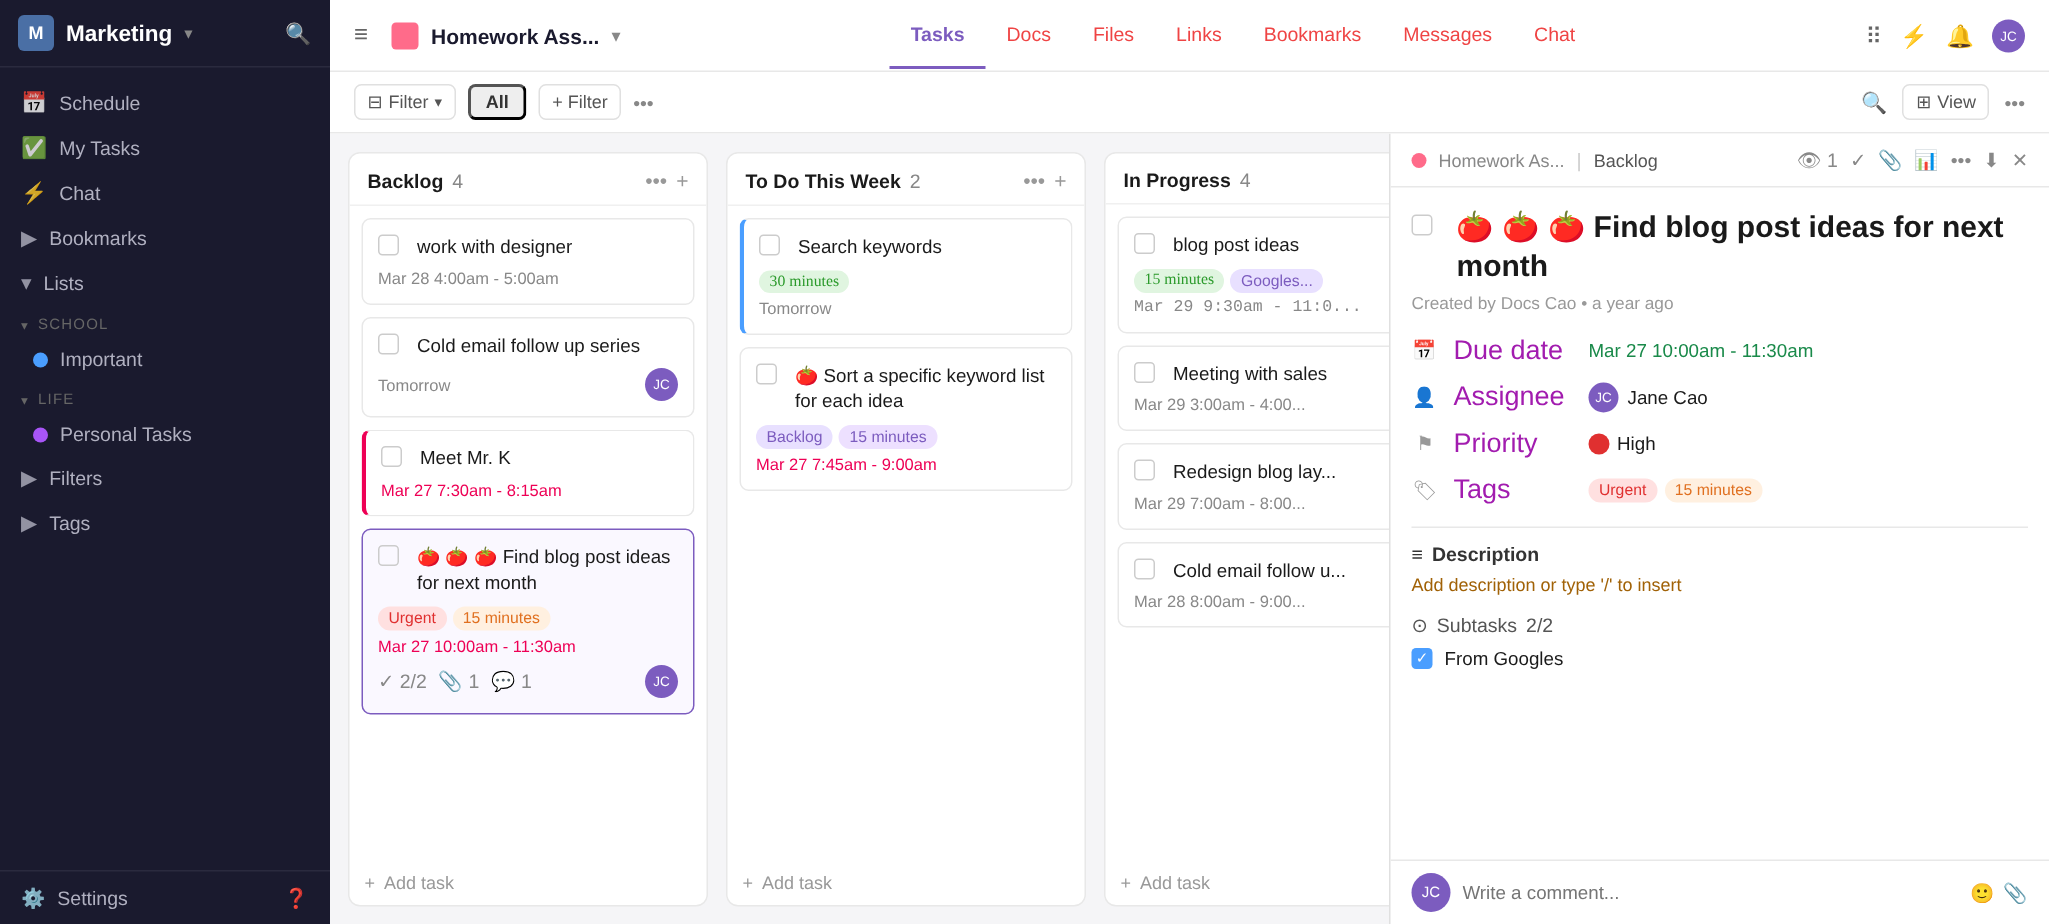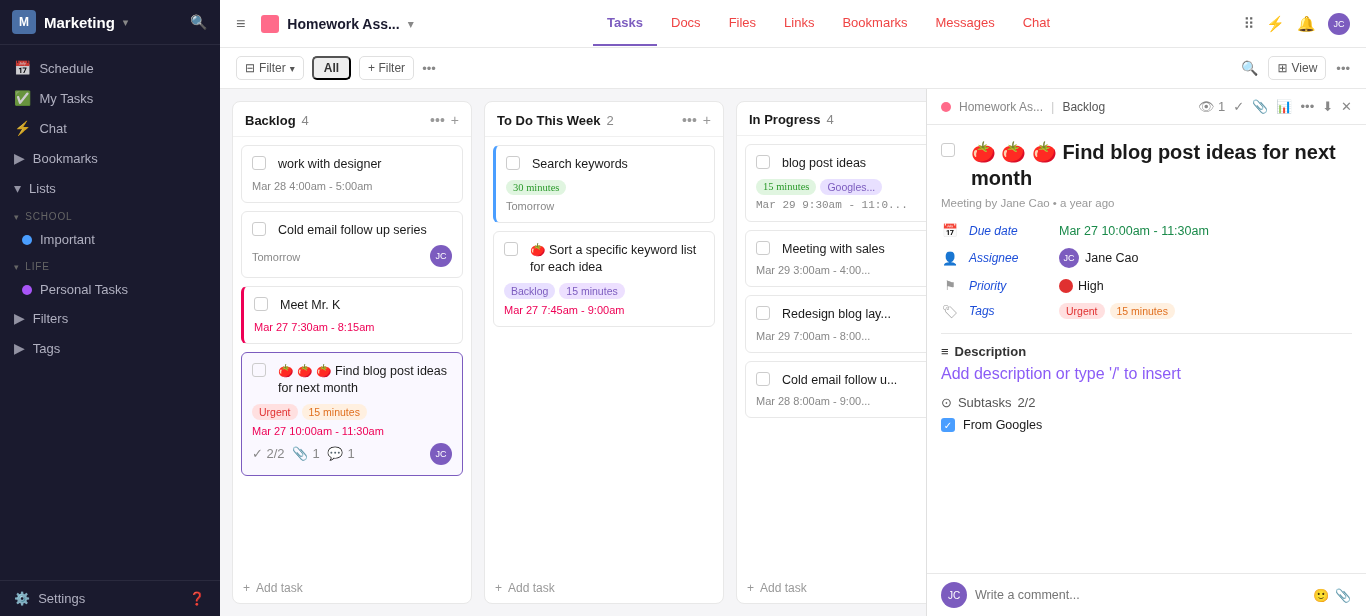--- a/index.html
+++ b/index.html
@@ -83,31 +83,31 @@
     .detail-sep { color: #ccc; }
     .detail-location { font-size: 12px; color: #555; }
     .detail-header-right { display: flex; align-items: center; gap: 8px; color: #888; font-size: 13px; }
     .detail-body { flex: 1; overflow-y: auto; padding: 14px; }
     .detail-title { display: flex; align-items: flex-start; gap: 10px; margin-bottom: 6px; }
     .detail-title-text { font-size: 20px; font-weight: 700; color: #1a1a1a; line-height: 1.3; }
     .detail-meta { font-size: 11.5px; color: #999; margin-bottom: 14px; }
     .detail-fields { display: flex; flex-direction: column; gap: 10px; margin-bottom: 14px; }
     .detail-field { display: flex; align-items: center; gap: 10px; }
     .field-icon { width: 18px; color: #999; font-size: 13px; text-align: center; }
-    .field-label { width: 80px; color: #1d4ed8; font-size: 12px; font-style: italic; }
+    .field-label { width: 80px; color: #a21caf; font-size: 18px; }
     .field-value { color: #1a8a4a; font-size: 12.5px; font-weight: 500; }
     .field-value.dark { color: #1a1a1a; }
     .assignee-row { display: flex; align-items: center; gap: 6px; }
     .assignee-avatar { width: 20px; height: 20px; border-radius: 50%; background: #7c5cbf; display: flex; align-items: center; justify-content: center; color: #fff; font-size: 9px; }
     .priority-high { display: flex; align-items: center; gap: 5px; }
     .priority-dot { width: 14px; height: 14px; border-radius: 50%; background: #e03030; }
     .detail-divider { border: none; border-top: 1px solid #e8e8e8; margin: 10px 0; }
     .desc-section { margin-bottom: 12px; }
     .desc-header { display: flex; align-items: center; gap: 6px; font-size: 13px; font-weight: 600; color: #333; margin-bottom: 6px; }
-    .desc-placeholder { color: #8b5cf6; font-size: 16px; }
+    .desc-placeholder { color: #a16207; font-size: 12px; }
     .subtasks-section { margin-bottom: 12px; }
     .subtasks-header { display: flex; align-items: center; gap: 6px; font-size: 13px; color: #555; margin-bottom: 8px; }
     .subtask-item { display: flex; align-items: center; gap: 8px; font-size: 12.5px; color: #1a1a1a; margin-bottom: 4px; }
     .subtask-checkbox { width: 14px; height: 14px; background: #4a9eff; border-radius: 3px; display: flex; align-items: center; justify-content: center; color: #fff; font-size: 10px; flex-shrink: 0; }
     .comment-area { padding: 8px 14px; border-top: 1px solid #e8e8e8; display: flex; align-items: center; gap: 8px; }
     .comment-avatar { width: 26px; height: 26px; border-radius: 50%; background: #7c5cbf; display: flex; align-items: center; justify-content: center; color: #fff; font-size: 10px; flex-shrink: 0; }
     .comment-input { flex: 1; border: none; outline: none; font-size: 12.5px; color: #999; background: transparent; }
     .comment-actions { display: flex; gap: 6px; color: #ccc; cursor: pointer; }
 
     .tags-row { display: flex; gap: 5px; }
@@ -420,21 +420,21 @@
           <span>⬇</span>
           <span>✕</span>
         </div>
       </div>
 
       <div class="detail-body">
         <div class="detail-title">
           <span class="card-checkbox" style="margin-top:4px;flex-shrink:0;"></span>
           <span class="detail-title-text">🍅 🍅 🍅 Find blog post ideas for next month</span>
         </div>
-        <div class="detail-meta">Meeting by Jane Cao • a year ago</div>
+        <div class="detail-meta">Created by Docs Cao • a year ago</div>
 
         <div class="detail-fields">
           <div class="detail-field">
             <span class="field-icon">📅</span>
             <span class="field-label">Due date</span>
             <span class="field-value">Mar 27 10:00am - 11:30am</span>
           </div>
           <div class="detail-field">
             <span class="field-icon">👤</span>
             <span class="field-label">Assignee</span>

